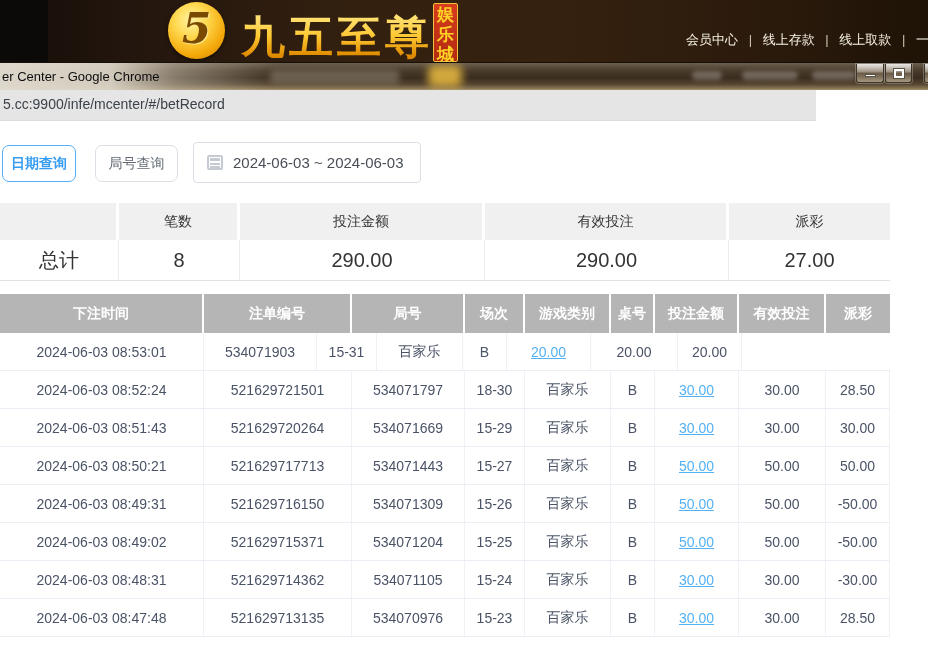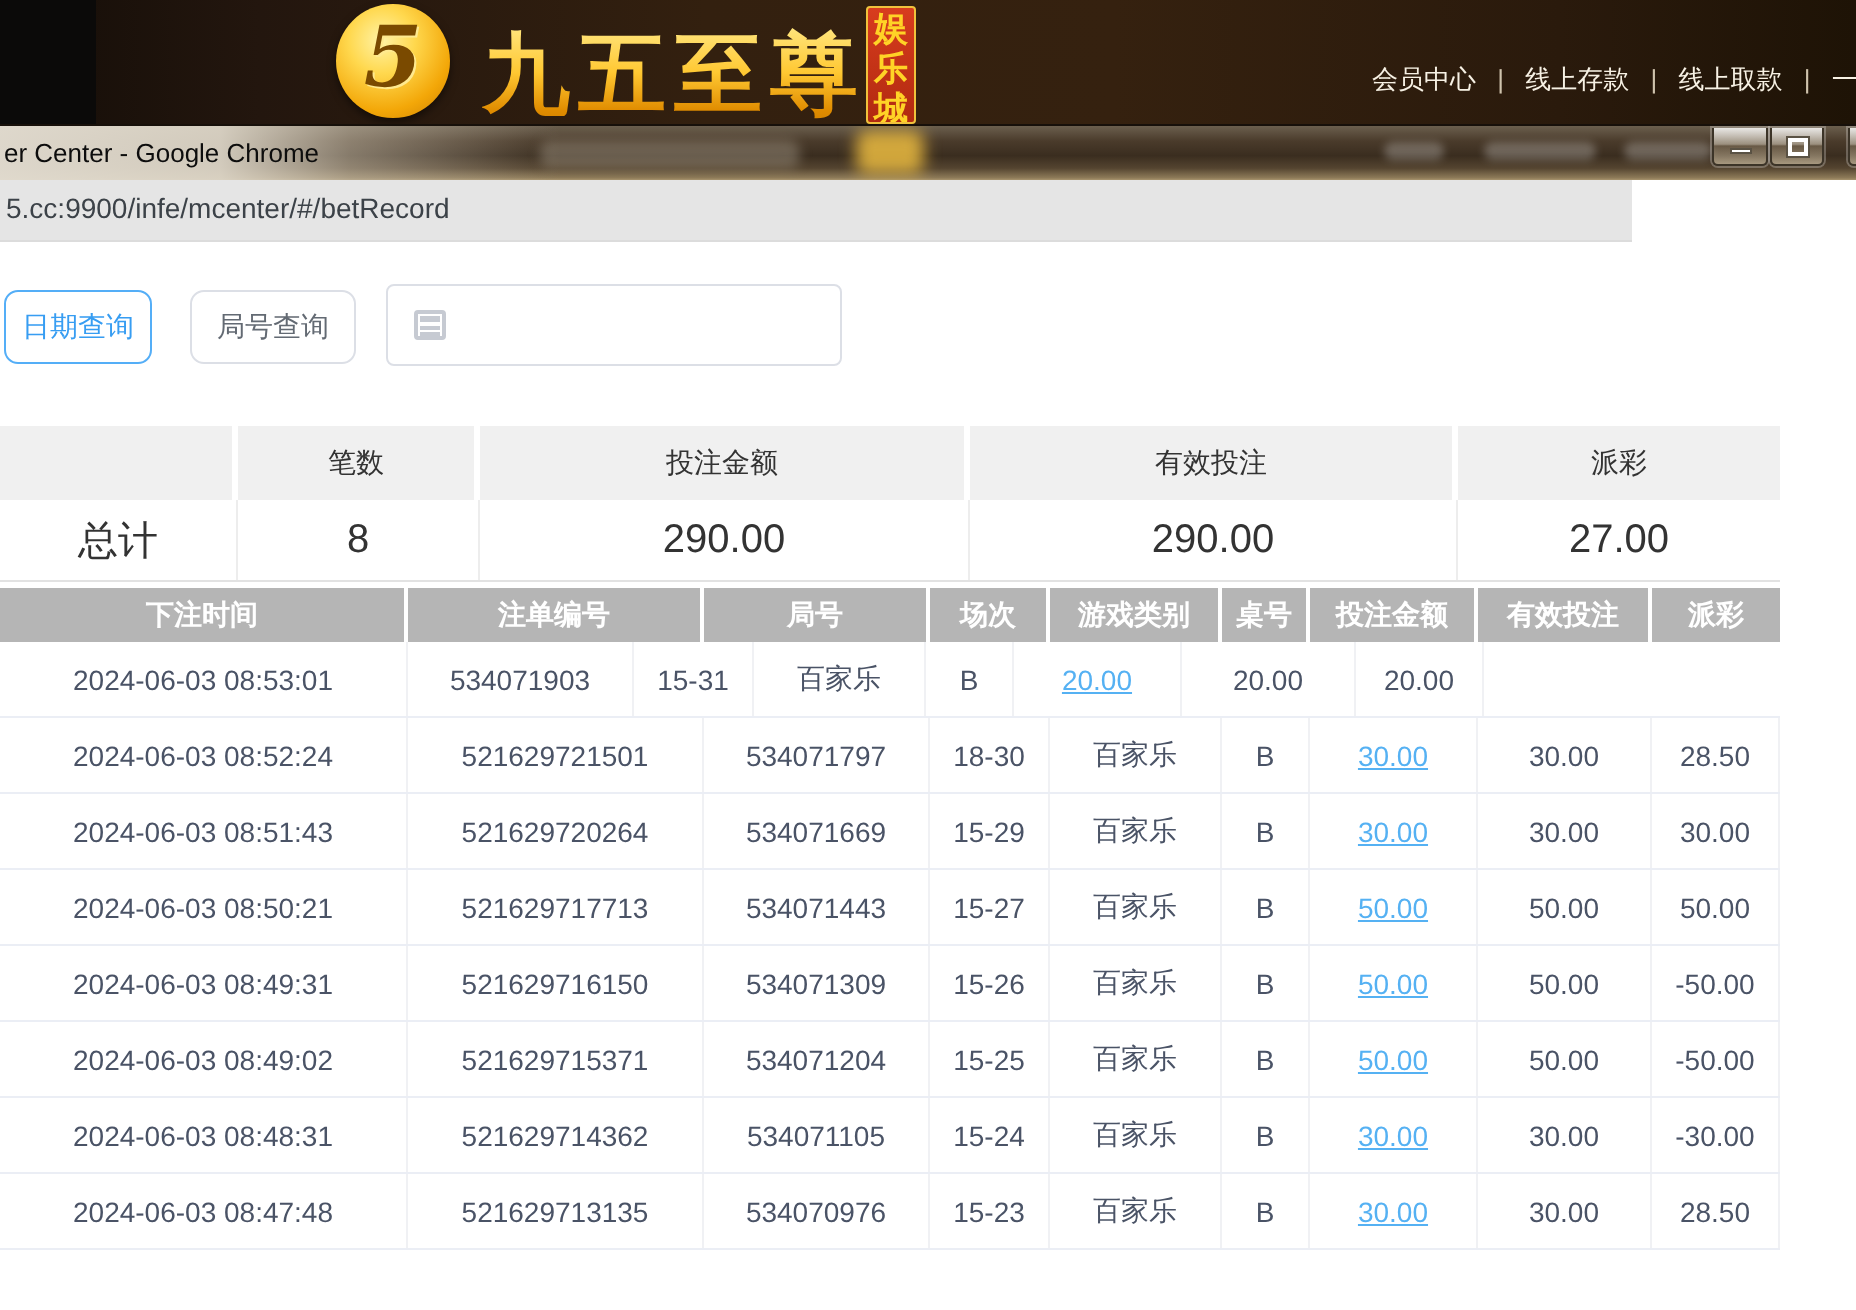--- a/index.html
+++ b/index.html
@@ -55,21 +55,21 @@
     border-bottom:1px solid #dcdcdc; }
   .url-text { position:absolute; left:3px; top:0; line-height:29px; font-size:14px; color:#3c4248; }
 
   
   .content { position:absolute; left:0; top:121px; width:928px; height:534px; background:#fff; }
 
   
   .btn { position:absolute; display:flex; align-items:center; justify-content:center;
     background:#fff; cursor:pointer; font-size:14px; }
   .btn-date-query { left:2px; top:24px; width:74px; height:37px; border:1px solid #54aef7; border-radius:7px;
-    color:#379df2; font-weight:normal; }
+    color:#379df2; font-weight:bold; }
   .btn-round-query { left:95px; top:24px; width:83px; height:37px; border:1px solid #dcdfe6; border-radius:7px;
     color:#636a73; }
   .date-input { position:absolute; left:193px; top:21px; width:228px; height:41px; border:1px solid #dcdfe6;
     border-radius:4px; display:flex; align-items:center; cursor:text; background:#fff; }
   .cal-icon { width:16px; height:15px; margin-left:13px; border:2px solid #c6cad2; border-radius:2px; position:relative; }
   .cal-icon:before { content:""; position:absolute; left:1px; top:1px; width:10px; height:3px; background:#c6cad2; }
   .cal-icon:after { content:""; position:absolute; left:1px; top:6px; width:10px; height:2px;
     box-shadow:0 3px 0 #c6cad2; background:#c6cad2; }
   .date-text { margin-left:10px; font-size:15px; color:#4a4f57; }
   .seg { position:absolute; top:21px; height:41px; display:flex; }
@@ -77,32 +77,32 @@
   .seg button { width:80px; height:41px; background:#fff; font-size:15px; cursor:pointer;
     border:1px solid #dcdfe6; margin-left:-1px; color:#c6cad1;
     font-family:"Liberation Sans","DejaVu Sans",sans-serif; }
   .seg button:first-child { margin-left:0; border-radius:4px 0 0 4px; width:79px; }
   .seg button:last-child { border-radius:0 4px 4px 0; }
   .seg button.active { border:1px solid #54aef7; color:#379df2; z-index:2; position:relative; }
   .btn-search { left:681px; top:22px; width:76px; height:39px; background:#54aef7; border:1px solid #54aef7;
     border-radius:4px; color:#fff; font-size:15px; }
 
   
-  .summary { position:absolute; left:0; top:92px; width:890px; }
+  .summary { position:absolute; left:0; top:82px; width:890px; }
   .sum-head { display:flex; height:37px; }
   .sum-head .cell { background:#f0f0f0; color:#333; font-size:14px; border-right:3px solid #fff; }
   .sum-head .cell:last-child { border-right:none; }
   .sum-row { display:flex; height:41px; border-bottom:1px solid #e2e2e2; background:#fff; }
   .sum-row .cell { font-size:20px; color:#333; border-right:1px solid #ededed; }
   .sum-row .cell:last-child { border-right:none; }
   .s1{width:119px}.s2{width:121px}.s3{width:245px}.s4{width:244px}.s5{width:161px}
 
   
   .bet-table { position:absolute; left:0; top:173px; width:890px; }
-  .thead { display:flex; height:27px; }
+  .thead { display:flex; height:39px; }
   .thead .cell { background:#b5b5b5; color:#fff; font-weight:bold; font-size:14px; border-right:2px solid #fff; }
   .thead .cell:last-child { border-right:none; }
   .trow { display:flex; height:38px; background:#fff; border-bottom:1px solid #ebeef5; }
   .trow .cell { font-size:14px; color:#4a5366; border-right:1px solid #f0f1f4; }
   .cell { display:flex; align-items:center; justify-content:center; }
   .c1{width:204px}.c2{width:148px}.c3{width:113px}.c4{width:60px}.c5{width:86px}
   .c6{width:44px}.c7{width:84px}.c8{width:87px}.c9{width:64px}
   .amt-link { color:#55b1f3; text-decoration:underline; cursor:pointer; }
   .neg { color:#f4434f; }
 </style>
@@ -152,20 +152,21 @@
   <span class="url-text">5.cc:9900/infe/mcenter/#/betRecord</span>
 </div>
 
 <div class="content">
 
   <div class="btn btn-date-query">日期查询</div>
   <div class="btn btn-round-query">局号查询</div>
 
   <div class="date-input">
     <div class="cal-icon"></div>
+    <span class="date-text">2024-06-03 ~ 2024-06-03</span>
   </div>
 
 
 
   <div class="summary">
     <div class="sum-head">
       <div class="cell s1"></div>
       <div class="cell s2">笔数</div>
       <div class="cell s3">投注金额</div>
       <div class="cell s4">有效投注</div>

